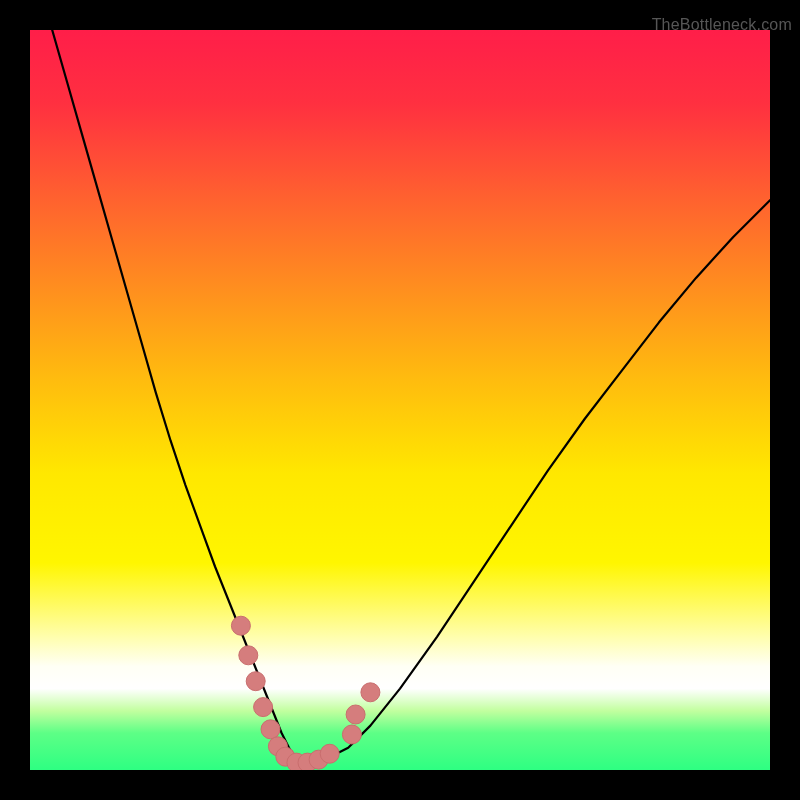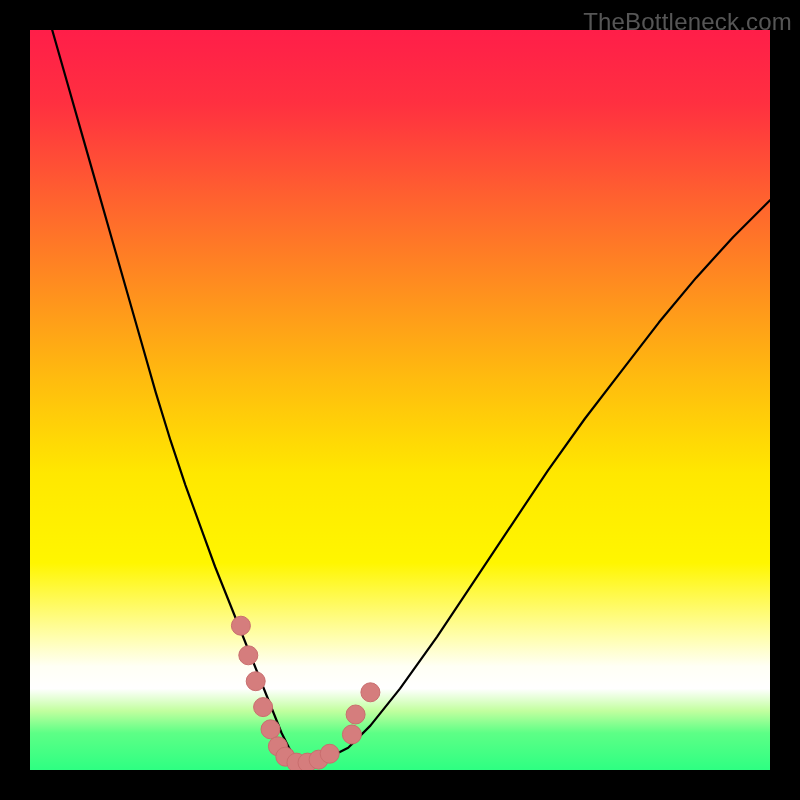--- a/index.html
+++ b/index.html
@@ -21,24 +21,24 @@
   .plot {
     position: absolute;
     left: 30px;
     top: 30px;
     width: 740px;
     height: 740px;
     overflow: hidden;
   }
   .attribution {
     position: absolute;
-    top: 8px;
+    top: 16px;
     right: 8px;
     font-family: Arial, Helvetica, sans-serif;
-    font-size: 24px;
+    font-size: 16px;
     color: #565656;
     letter-spacing: 0.2px;
     font-weight: 500;
   }
   svg { display: block; }
 </style>
 </head>
 <body>
 
 <div class="frame">

